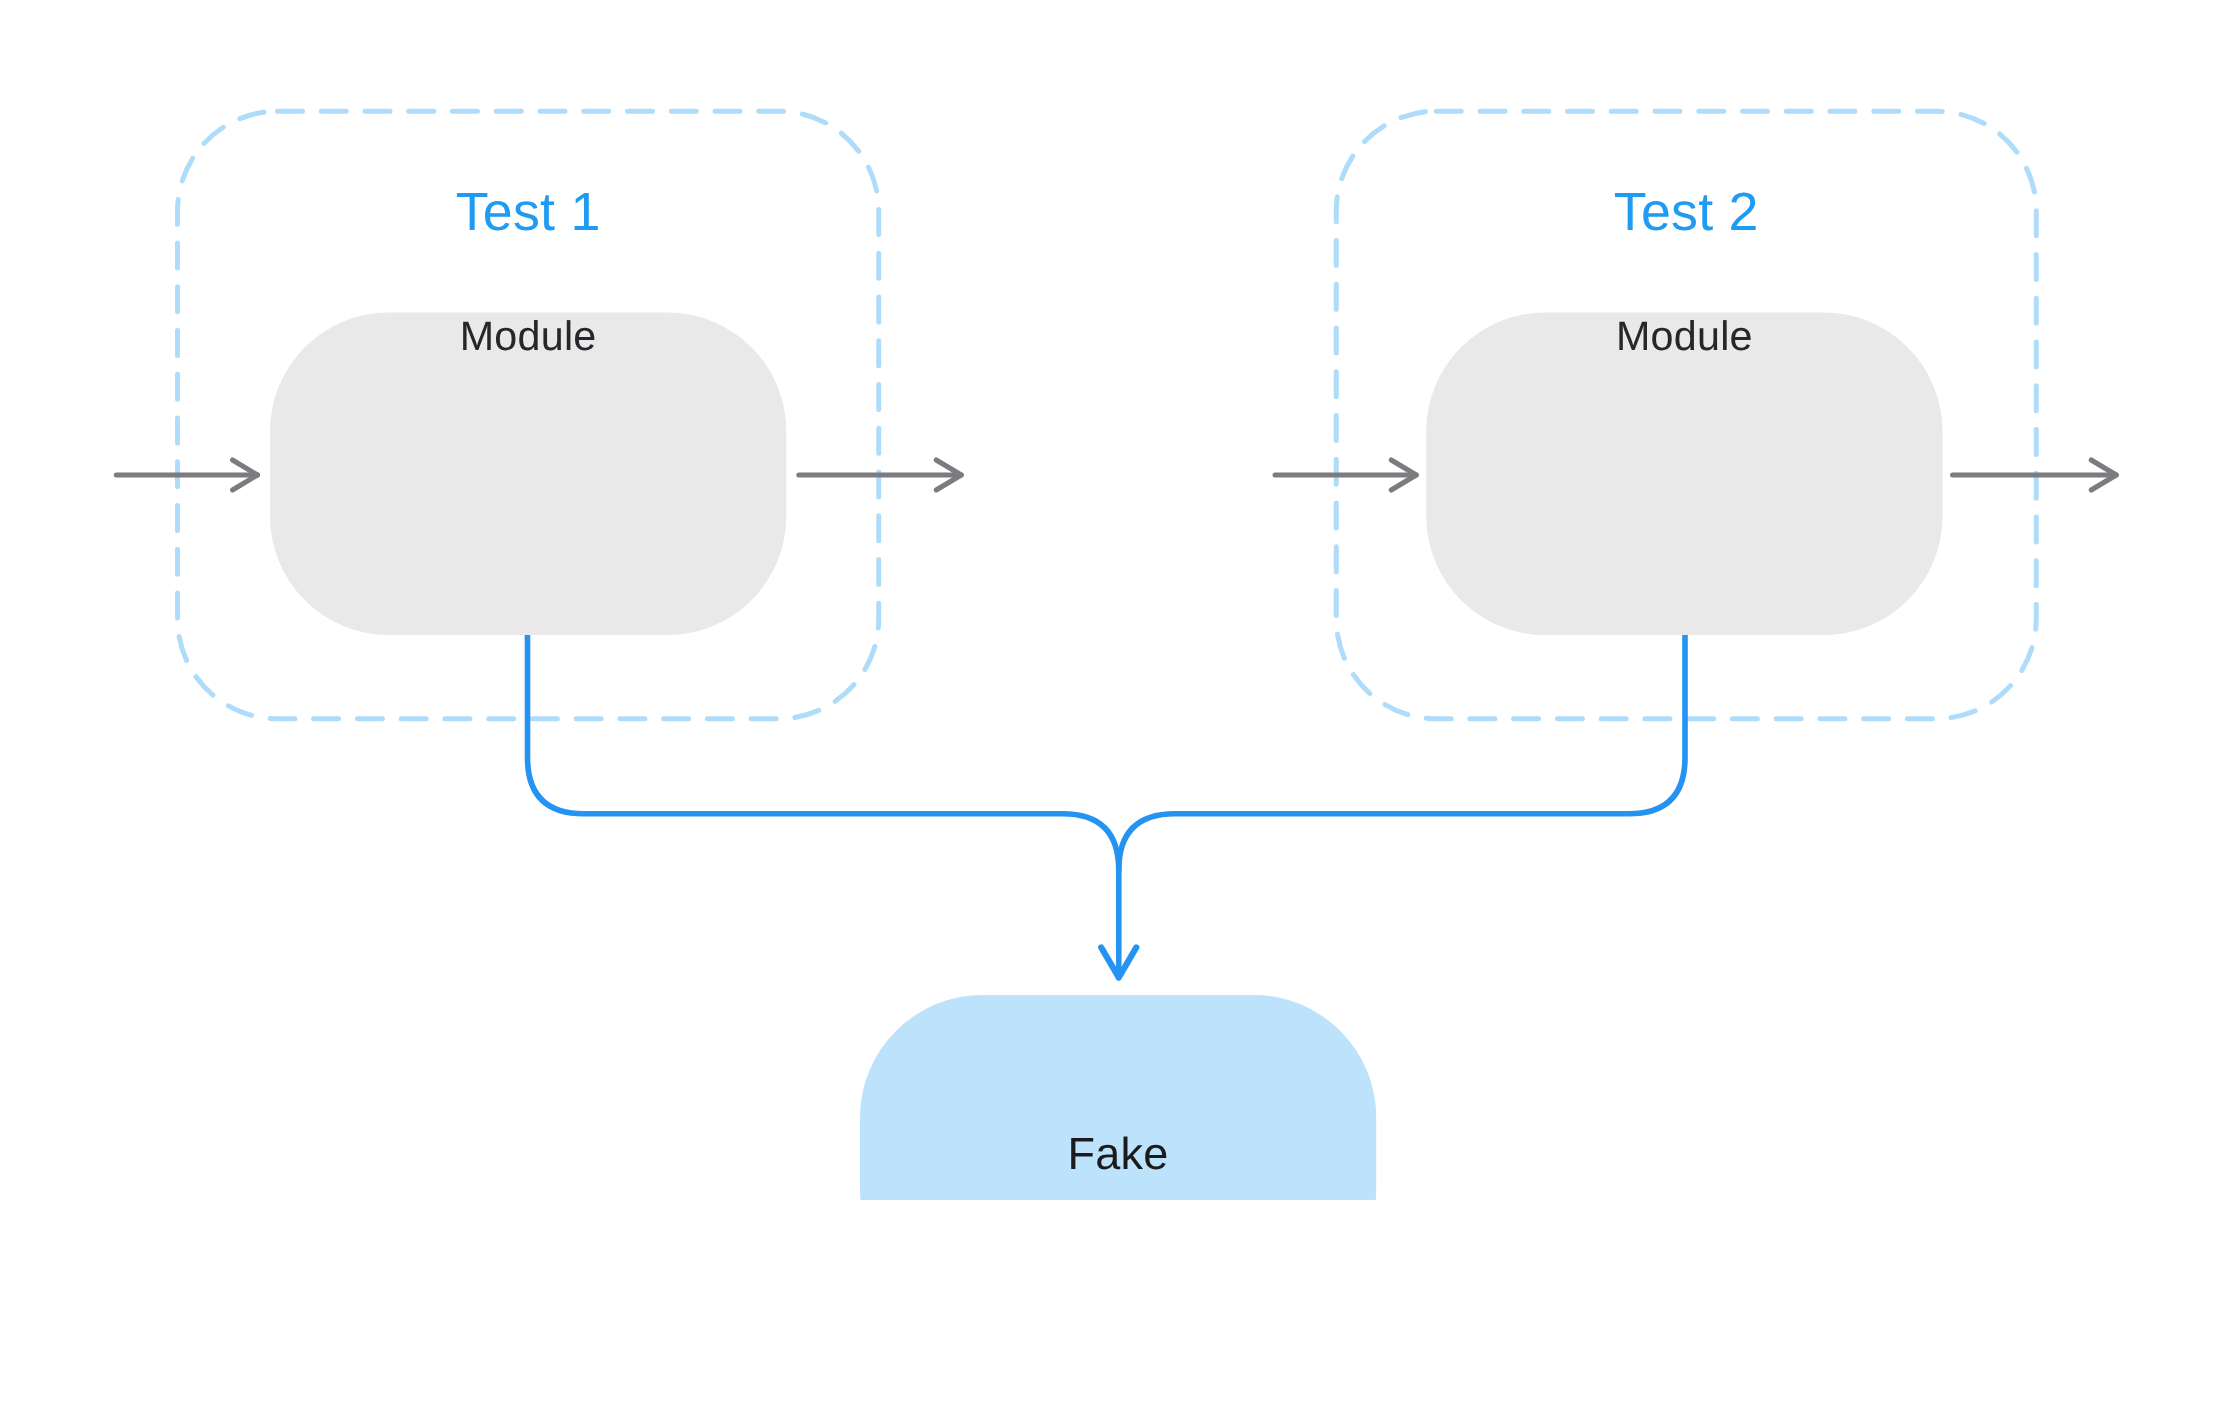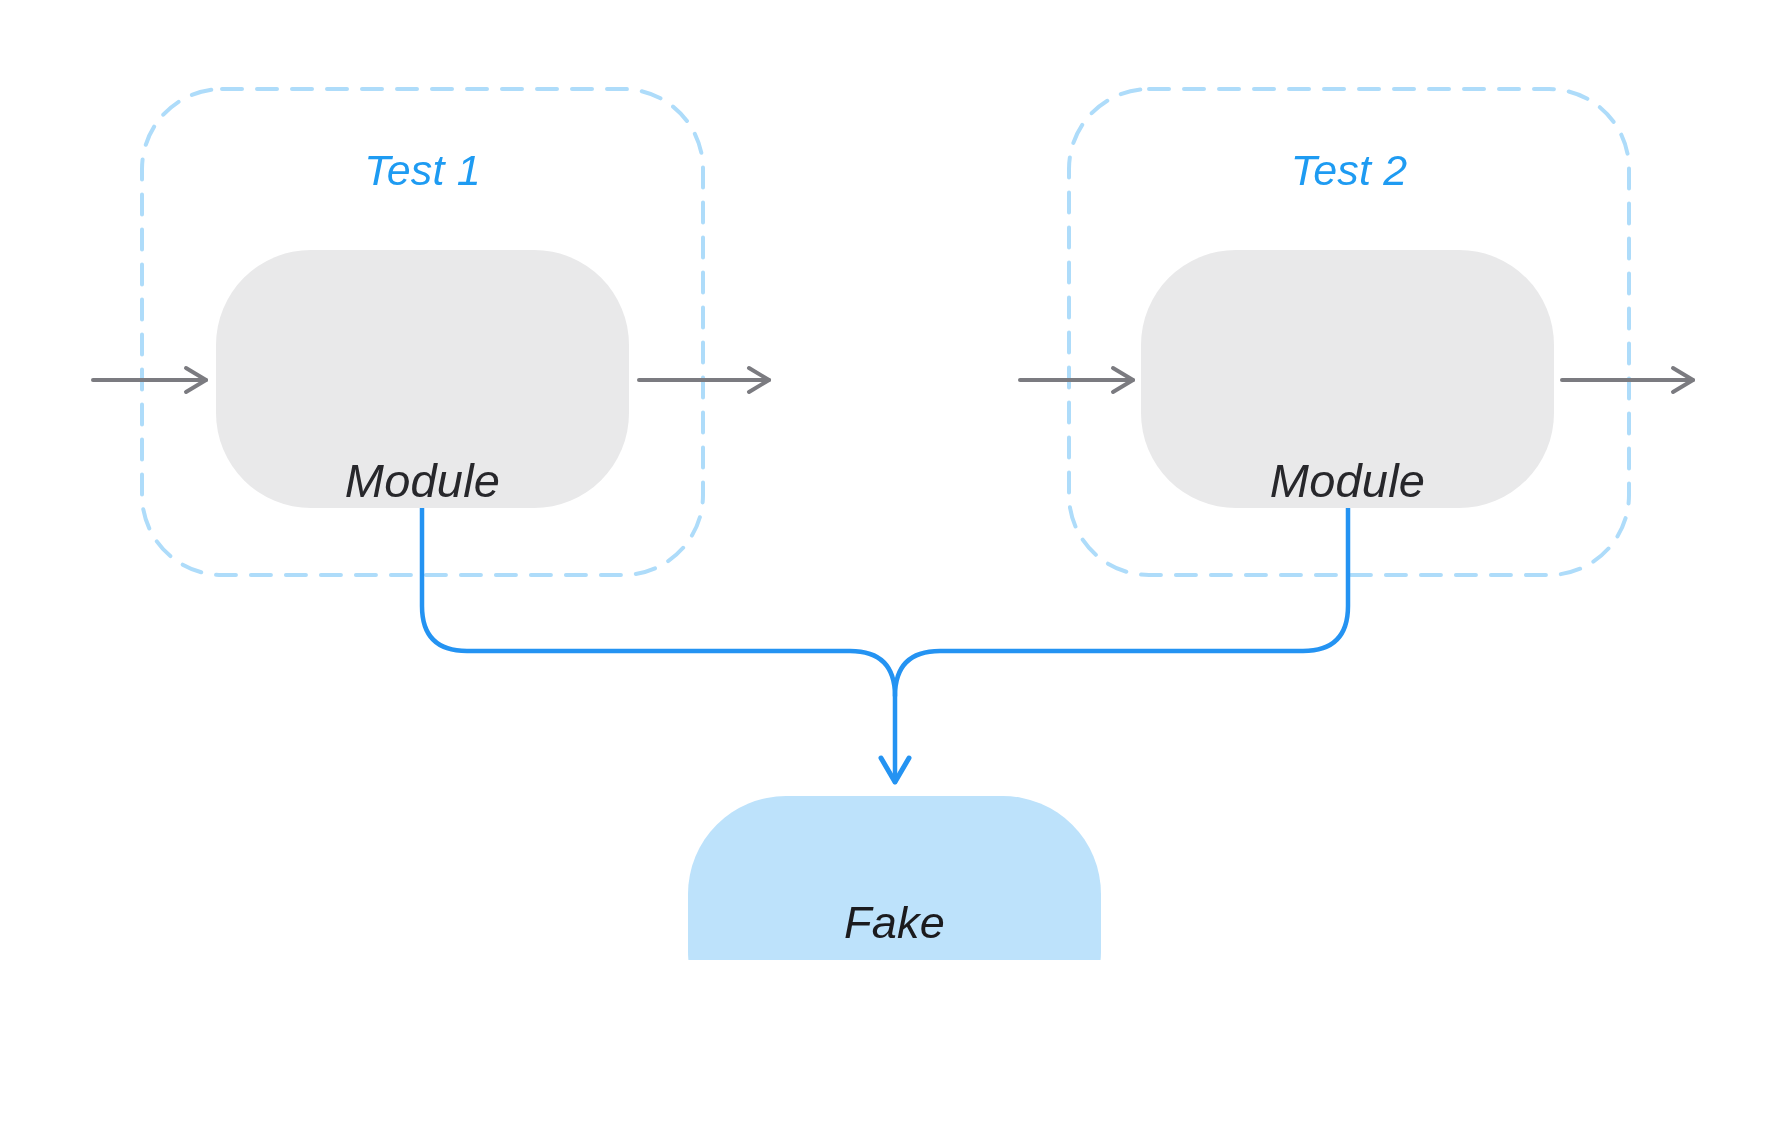--- a/index.html
+++ b/index.html
@@ -19,21 +19,20 @@
     padding: 0;
     background: var(--background);
     font-family: "Liberation Sans", "DejaVu Sans", sans-serif;
   }
   .canvas {
     position: relative;
     width: 1784px;
     height: 960px;
     background: var(--background);
     overflow: hidden;
-    font-style: italic;
   }
   .layer {
     position: absolute;
     left: 0;
     top: 0;
   }
   .dashed-rect {
     fill: none;
     stroke: var(--dashed-border);
     stroke-width: 4;
@@ -72,36 +71,36 @@
     font-size: 43px;
     font-weight: 500;
     color: var(--test-label);
     letter-spacing: 0.2px;
   }
   .module-box {
     position: absolute;
     background: var(--module-fill);
     border-radius: 95px;
     display: flex;
-    align-items: flex-end;
+    align-items: flex-start;
     justify-content: center;
-    font-size: 47px;
+    font-size: 33px;
     font-weight: 500;
     color: var(--module-text);
     letter-spacing: 0.2px;
   }
   .fake-box {
     position: absolute;
     background: var(--fake-fill);
     border-radius: 98px;
     display: flex;
     flex-direction: column;
     align-items: center;
     justify-content: center;
-    font-size: 45px;
+    font-size: 36px;
     font-weight: 500;
     color: var(--fake-text);
     line-height: 70px;
     text-align: center;
     letter-spacing: 0.2px;
   }
 </style>
 </head>
 <body>
 

